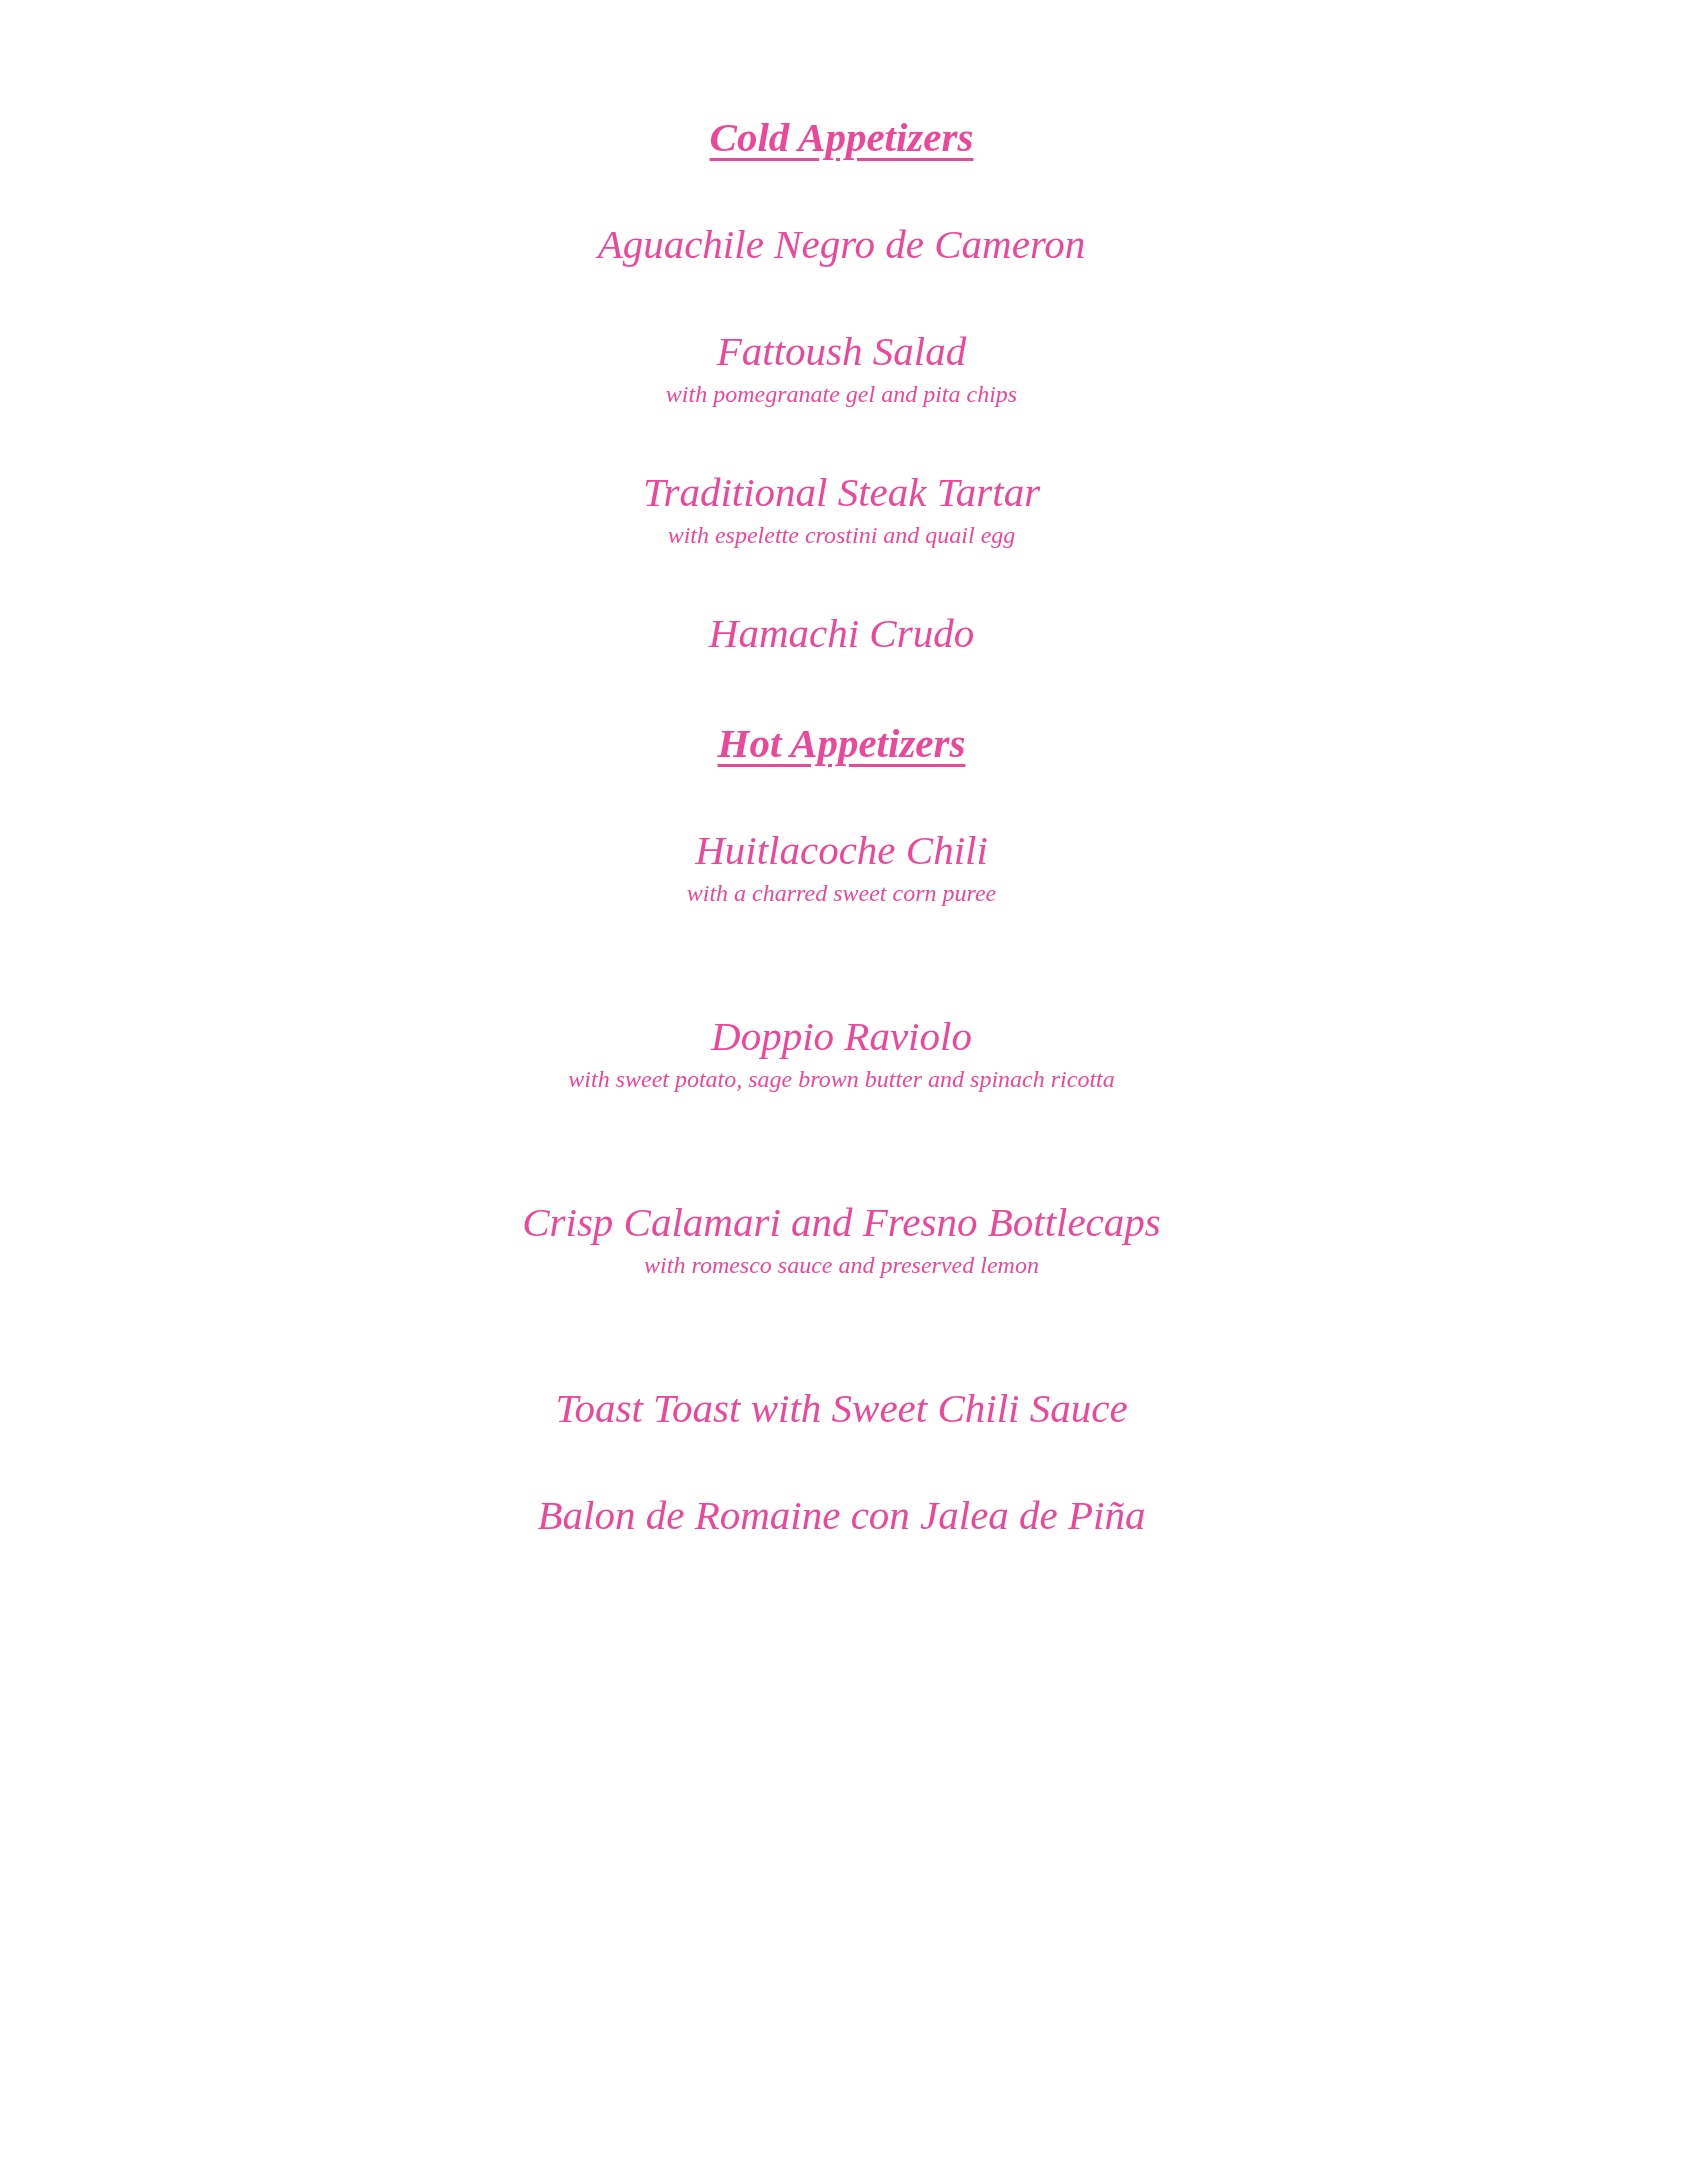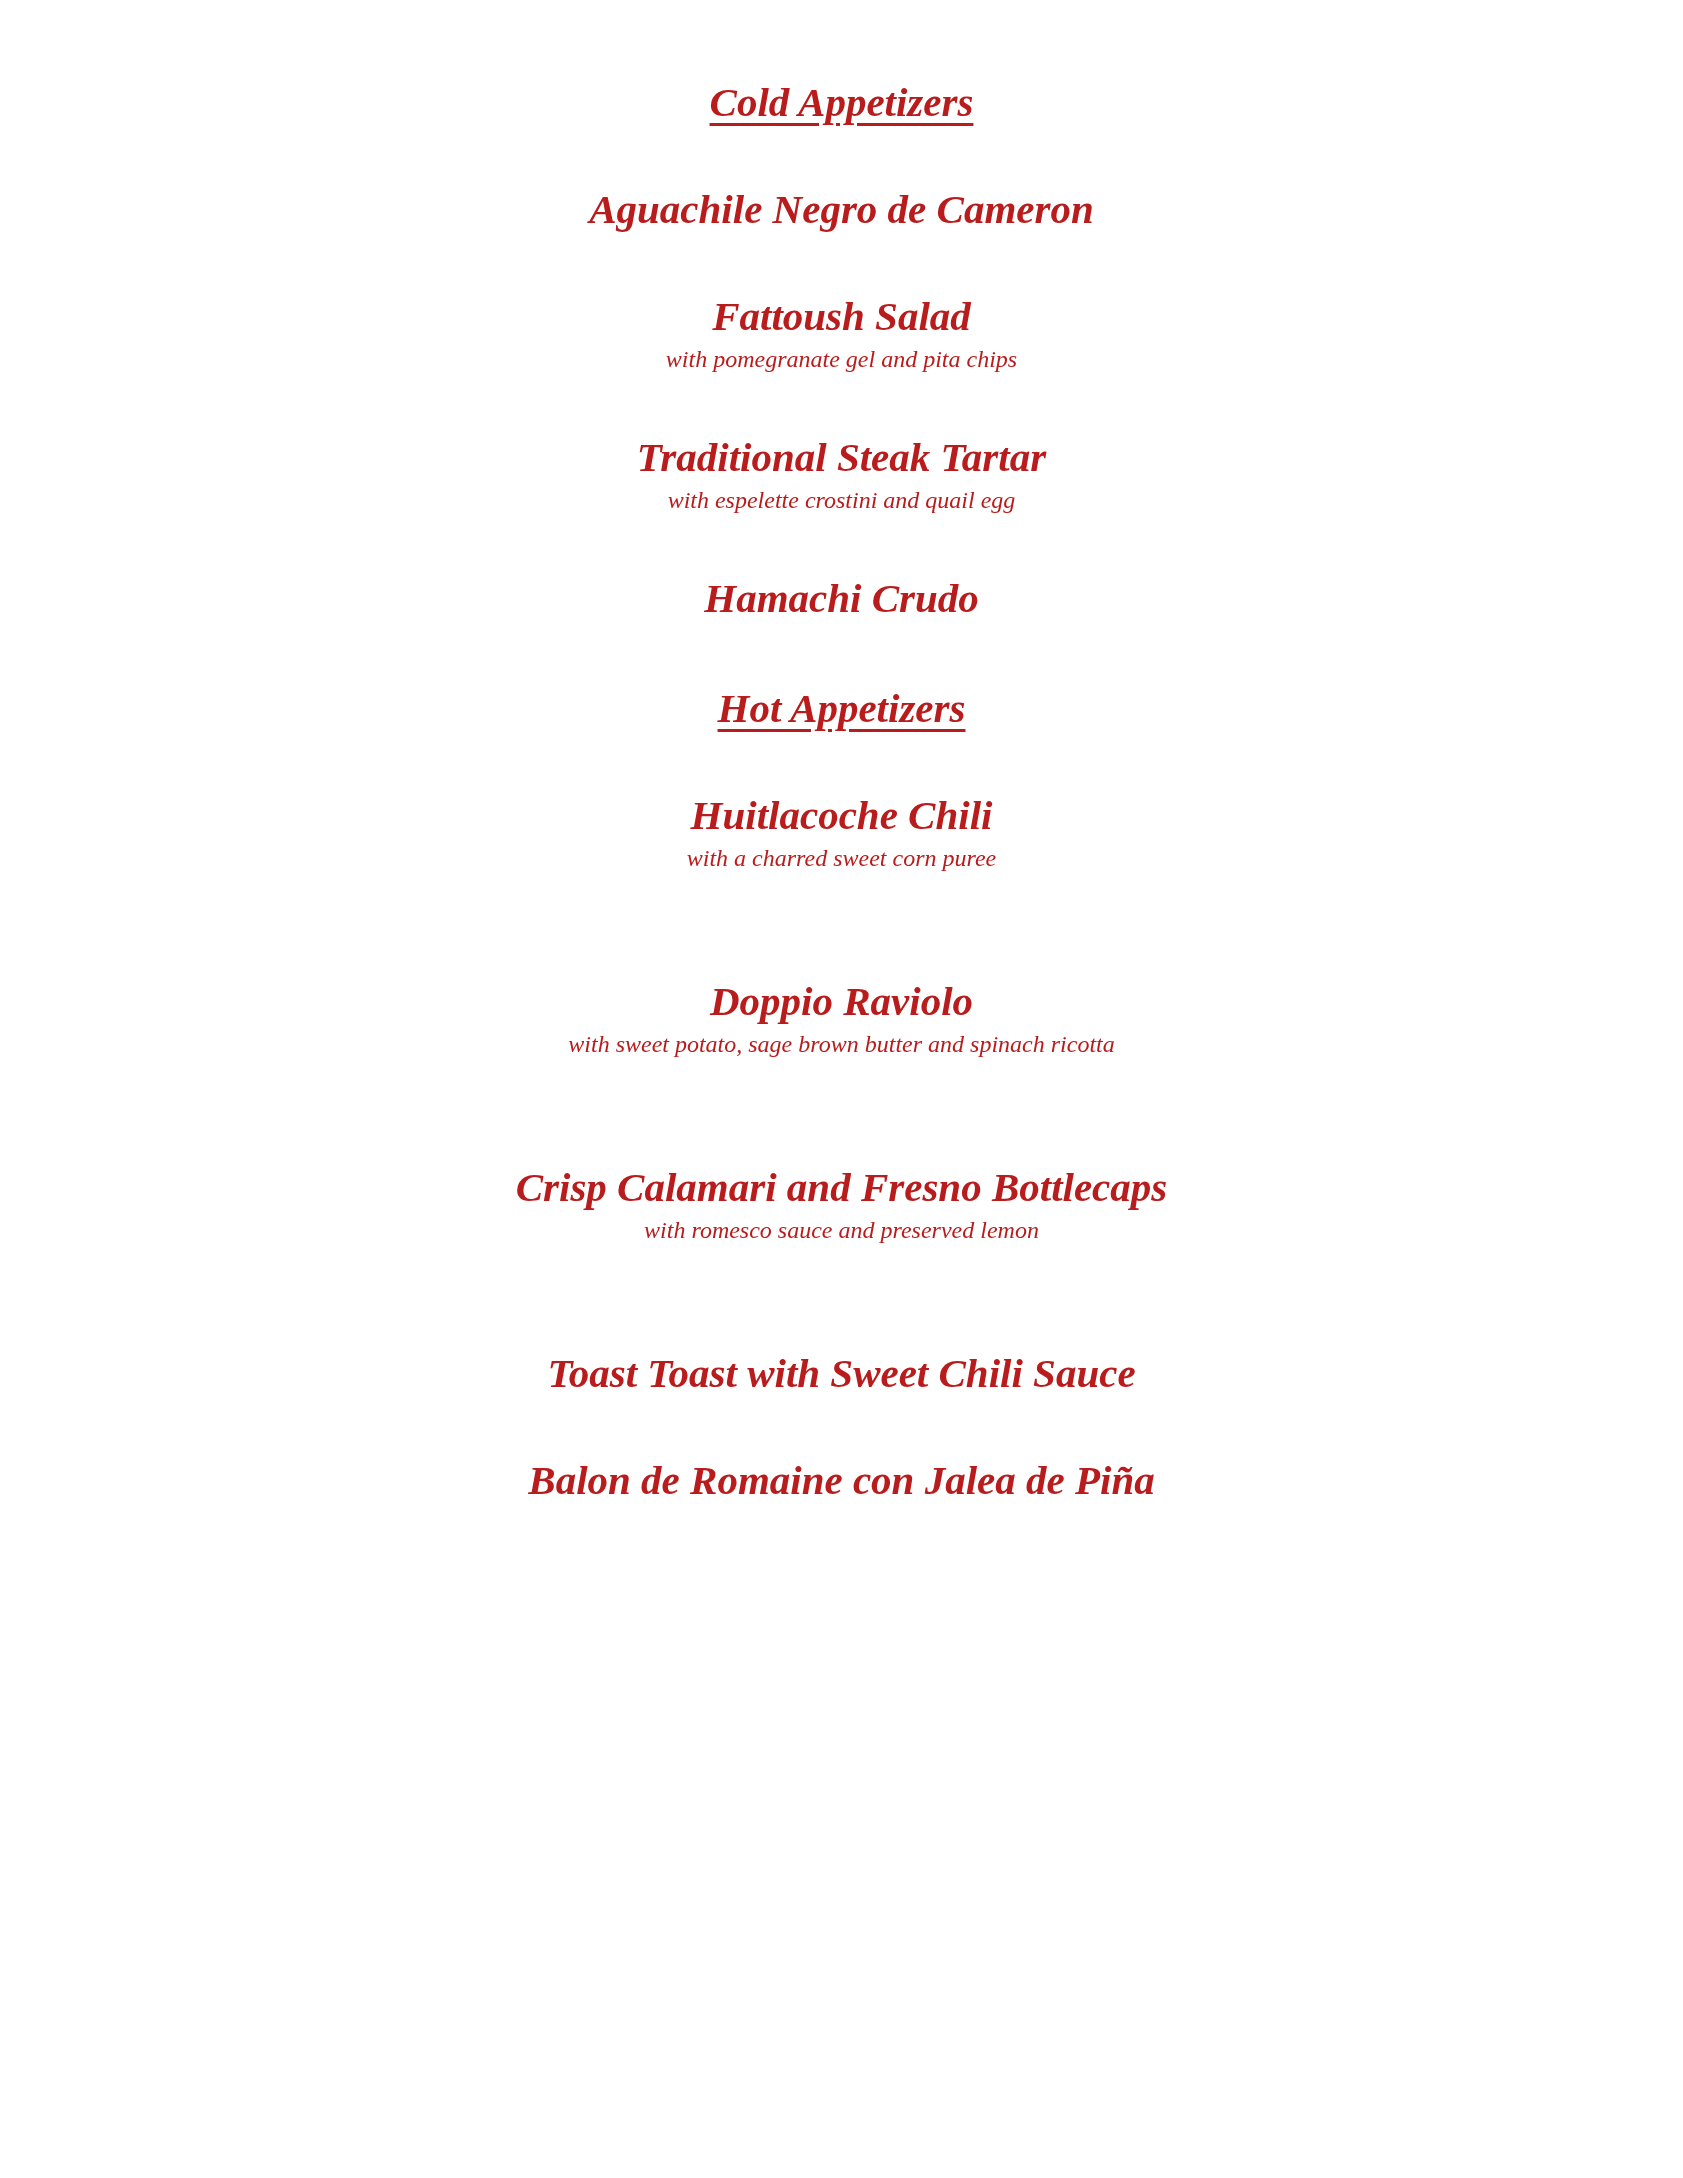--- a/index.html
+++ b/index.html
@@ -9,44 +9,44 @@
   }
   body {
     width: 1683px;
     height: 2178px;
     overflow: hidden;
   }
   .page {
     box-sizing: border-box;
     width: 1683px;
     height: 1622px;
-    padding-top: 80px;
+    padding-top: 115px;
     text-align: center;
-    color: #b91c1c;
+    color: #ec4899;
     font-family: "Liberation Serif", serif;
     font-style: italic;
   }
   .menu-section { margin: 0; }
   .menu-section + .menu-section { margin-top: 64px; }
   .section-heading {
     margin: 0;
     font-size: 41px;
     line-height: 1.12;
     font-weight: 700;
     text-decoration: underline;
     text-decoration-thickness: 3px;
     text-underline-offset: 7px;
   }
   .menu-item { margin-top: 61px; }
   .menu-item.gap-large { margin-top: 106px; }
   .item-name {
     margin: 0;
     font-size: 41px;
     line-height: 1.12;
-    font-weight: 700;
+    font-weight: 400;
   }
   .item-desc {
     margin: 4px 0 0 0;
     font-size: 24px;
     line-height: 1.26;
     font-weight: 400;
   }
 </style>
 </head>
 <body>

